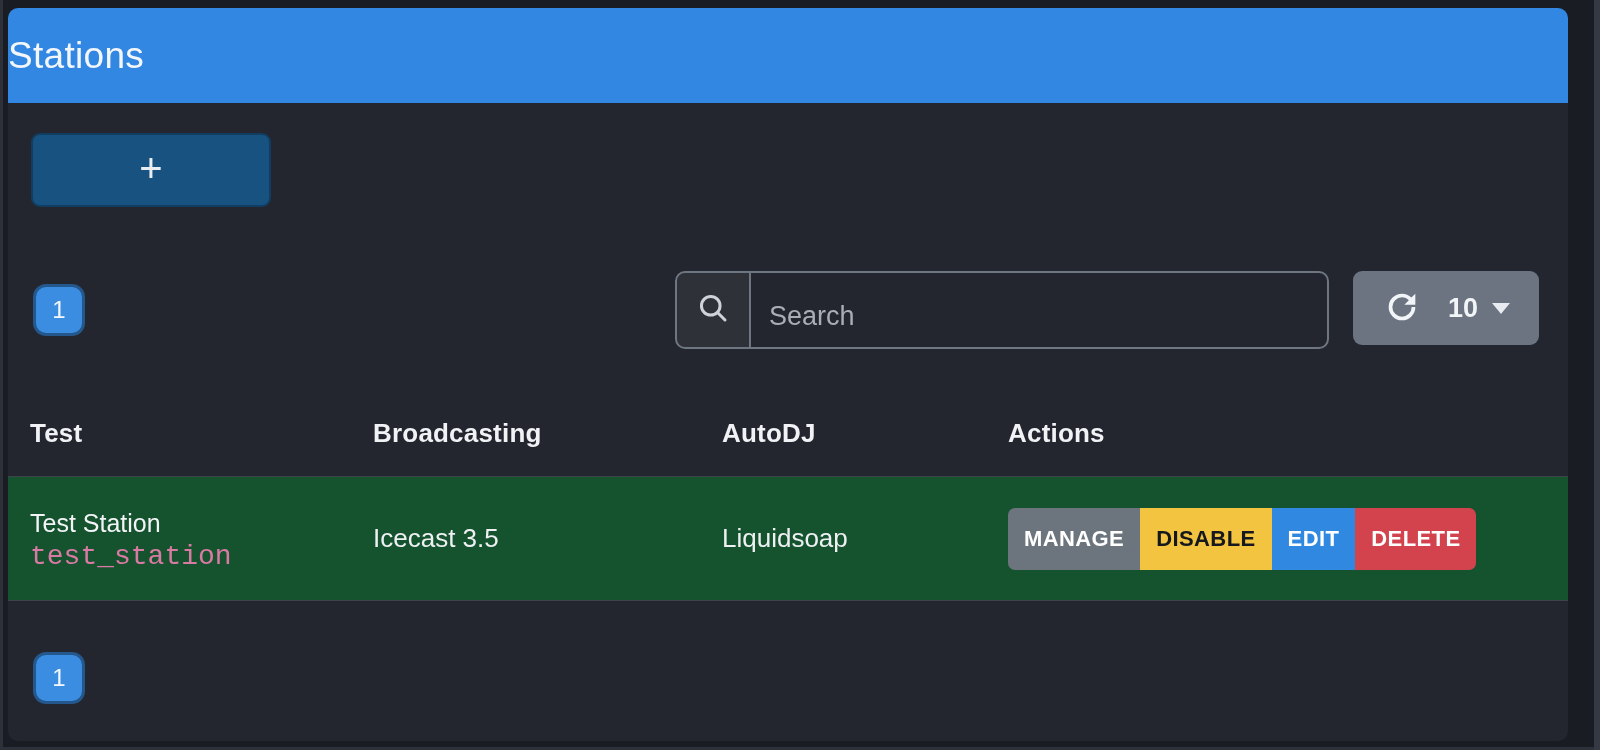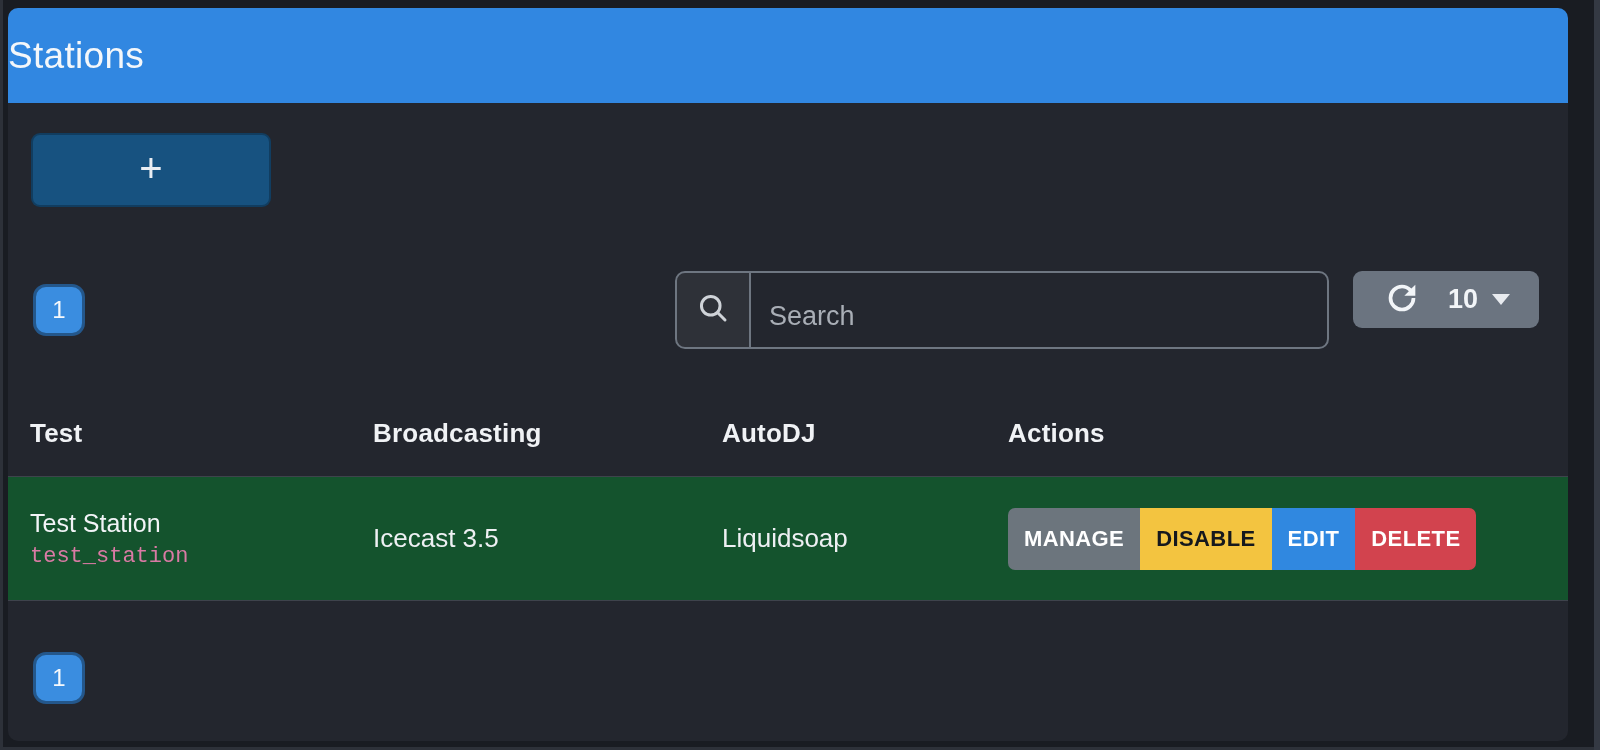--- a/index.html
+++ b/index.html
@@ -75,21 +75,21 @@
     flex:1; background:transparent; border:none; outline:none;
     color:#e8eaed; font-size:27px; padding:0 18px;
     font-family:"Liberation Sans","DejaVu Sans",sans-serif;
     margin-top:12px;
   }
   .search-input::placeholder { color:#a9aeb6; opacity:1; }
 
   
   .perpage-group {
     position:absolute; left:1345px; top:263px;
-    width:186px; height:57px;
+    width:186px; height:74px;
     background:#6b7480;
     border-radius:9px;
     display:flex; align-items:center; justify-content:center; gap:26px;
   }
   .refresh-btn { display:flex; align-items:center; justify-content:center; cursor:pointer; background:none; border:none; }
   .perpage-select { display:flex; align-items:center; gap:14px; cursor:pointer; }
   .perpage-value { font-size:27px; font-weight:700; color:#f2f5f8; }
   .caret-down {
     width:0; height:0;
     border-left:9px solid transparent;
@@ -109,21 +109,21 @@
   .t-row {
     height:125px;
     background:#14532d;
     border-top:1px solid #3e434c;
     border-bottom:1px solid #3e434c;
   }
   .t-row .td { padding-left:22px; font-size:26px; color:#eef0f3; }
   .cell-name .station-title { font-size:25px; font-weight:400; color:#f2f4f7; line-height:36px; }
   .cell-name .station-short {
     font-family:"Liberation Mono","DejaVu Sans Mono",monospace;
-    font-size:22px; color:#d97aa4; line-height:32px;
+    font-size:28px; color:#d97aa4; line-height:32px;
   }
 
   
   .actions-group { display:flex; height:62px; }
   .abtn {
     border:none; cursor:pointer;
     height:62px; padding:0 16px;
     font-family:"Liberation Sans","DejaVu Sans",sans-serif;
     font-size:22px; font-weight:700; letter-spacing:0.4px;
     color:#ffffff;

